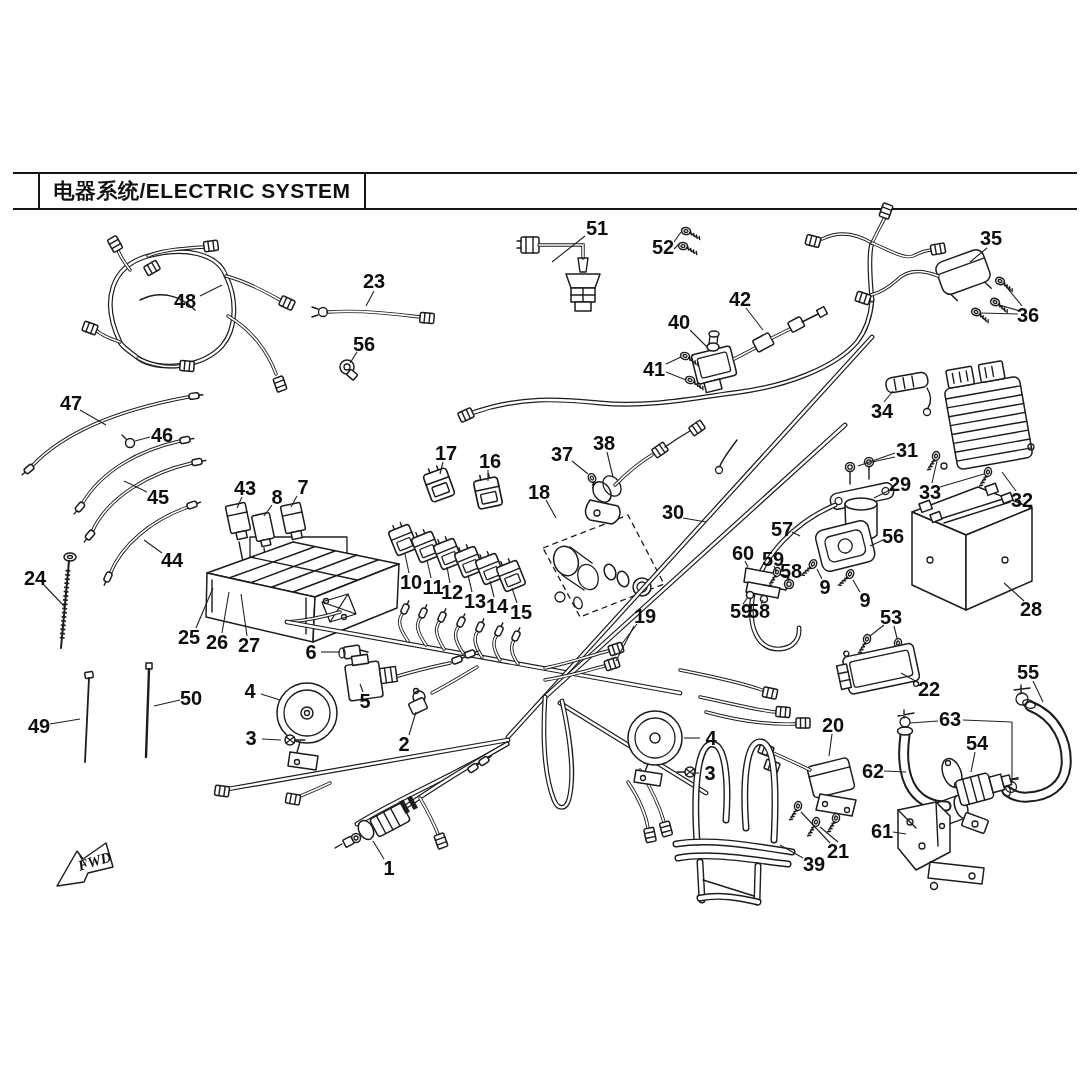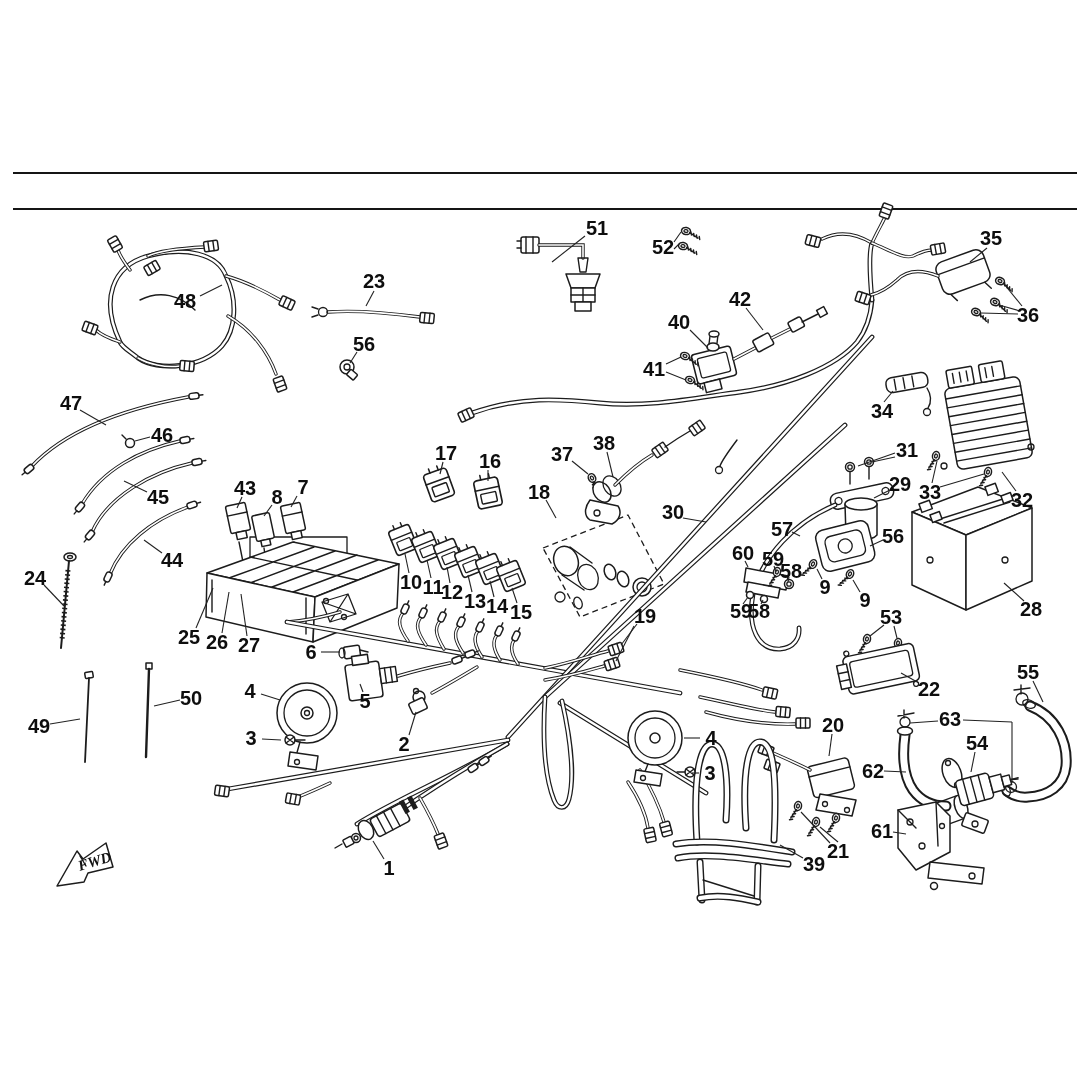--- a/index.html
+++ b/index.html
@@ -30,20 +30,23 @@
   .fwdtxt{font-family:"Liberation Serif",serif;font-style:italic;font-weight:bold;
       font-size:15px;fill:#111;text-anchor:middle}
 </style>
 </head>
 <body>
 
 <div class="page">
 
   <div class="rule" id="rule-top" style="left:13px;top:172px;width:1064px"></div>
   <div class="rule" id="rule-bot" style="left:13px;top:208px;width:1064px"></div>
+  <div id="titlebox" style="left:38px;top:172px;width:328px;height:38px">
+    <span>电器系统/ELECTRIC SYSTEM</span>
+  </div>
 
   <svg id="art" width="1090" height="1090" viewBox="0 0 1090 1090">
     <defs>
       <g id="sym-conn">
           <rect x="-7" y="-5" width="14" height="10" rx="1.5" class="o"></rect>
           <path class="t" d="M-2.5,-5 V5 M2.5,-5 V5"></path>
         </g>
       <g id="sym-bullet">
           <rect x="-5" y="-3" width="10" height="6" rx="2.5" class="o"></rect>
           <path class="t" d="M5,0 h4"></path>

